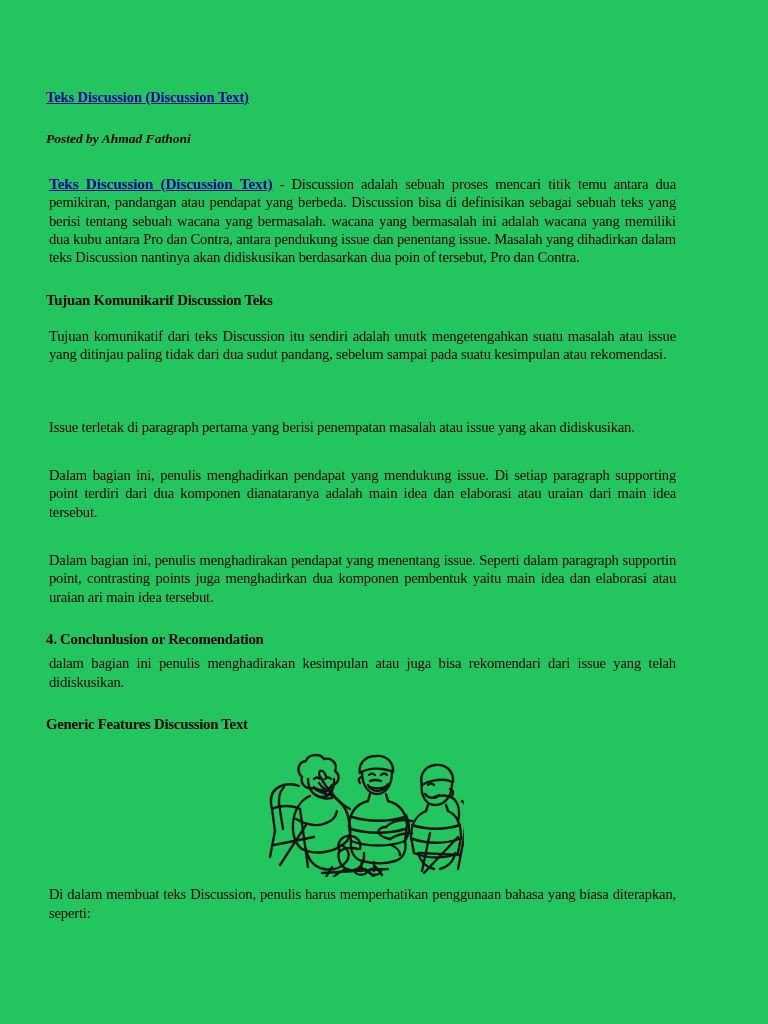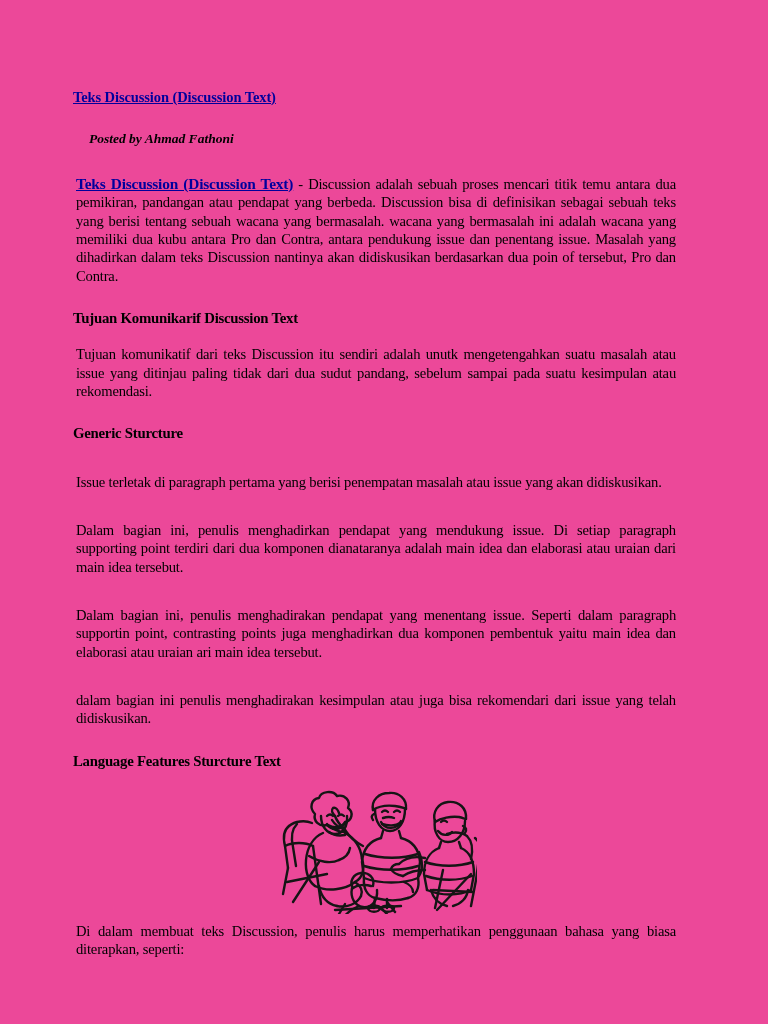--- a/index.html
+++ b/index.html
@@ -11,38 +11,38 @@
     width: 768px;
     height: 1024px;
     overflow: hidden;
     font-family: "Liberation Serif", "DejaVu Serif", serif;
     color: #000000;
   }
   .page {
     position: relative;
     width: 768px;
     height: 1024px;
-    background: #ec4899;
+    background: #22c55e;
     box-sizing: border-box;
-    padding: 88px 89px 0 73px;
+    padding: 88px 89px 0 46px;
   }
   .doc-title {
     font-size: 14.5px;
     font-weight: bold;
     color: #00009c;
     text-decoration: underline;
     letter-spacing: -0.1px;
     margin: 0 0 25px 0;
     line-height: 1.25;
   }
   .byline {
     font-size: 13.5px;
     font-weight: bold;
     font-style: italic;
-    margin: 0 0 26px 16px;
+    margin: 0 0 26px 0;
     line-height: 1.25;
   }
   p.body-text {
     font-size: 14.6px;
     line-height: 1.255;
     text-align: justify;
     margin: 3px;
     letter-spacing: -0.18px;
   }
   .inline-link {
@@ -80,46 +80,46 @@
 
 <div class="page">
 
   <div class="doc-title">Teks Discussion (Discussion Text)</div>
 
   <div class="byline">Posted by Ahmad Fathoni</div>
 
   <p class="body-text"><span class="inline-link">Teks Discussion (Discussion Text)</span><span> - </span><span>Discussion adalah sebuah proses mencari titik temu antara dua pemikiran, pandangan atau pendapat yang berbeda. Discussion bisa di definisikan sebagai sebuah teks yang berisi tentang sebuah wacana yang bermasalah. wacana yang bermasalah ini adalah wacana yang memiliki dua kubu antara Pro dan Contra, antara pendukung issue dan penentang issue. Masalah yang dihadirkan dalam teks Discussion nantinya akan didiskusikan berdasarkan dua poin of tersebut, Pro dan Contra.</span></p>
 
   <div class="gap-lg"></div>
-  <h2 class="section-head">Tujuan Komunikarif Discussion Text</h2>
+  <h2 class="section-head">Tujuan Komunikarif Discussion Teks</h2>
   <div class="gap-md"></div>
   <p class="body-text">Tujuan komunikatif dari teks Discussion itu sendiri adalah unutk mengetengahkan suatu masalah atau issue yang ditinjau paling tidak dari dua sudut pandang, sebelum sampai pada suatu kesimpulan atau rekomendasi.</p>
 
   <div class="gap-lg"></div>
-  <h2 class="section-head">Generic Sturcture</h2>
   <div class="gap-xs"></div>
 
   <div class="gap-lg"></div>
   <div class="gap-xs"></div>
   <p class="body-text">Issue terletak di paragraph pertama yang berisi penempatan masalah atau issue yang akan didiskusikan.</p>
 
   <div class="gap-lg"></div>
   <div class="gap-xs"></div>
   <p class="body-text">Dalam bagian ini, penulis menghadirkan pendapat yang mendukung issue. Di setiap paragraph supporting point terdiri dari dua komponen dianataranya adalah main idea dan elaborasi atau uraian dari main idea tersebut.</p>
 
   <div class="gap-lg"></div>
   <div class="gap-xs"></div>
   <p class="body-text">Dalam bagian ini, penulis menghadirakan pendapat yang menentang issue. Seperti dalam paragraph supportin point, contrasting points juga menghadirkan dua komponen pembentuk yaitu main idea dan elaborasi atau uraian ari main idea tersebut.</p>
 
   <div class="gap-lg"></div>
+  <h2 class="section-head">4. Conclunlusion or Recomendation</h2>
   <div class="gap-xs"></div>
   <p class="body-text">dalam bagian ini penulis menghadirakan kesimpulan atau juga bisa rekomendari dari issue yang telah didiskusikan.</p>
 
   <div class="gap-lg"></div>
-  <h2 class="section-head">Language Features Sturcture Text</h2>
+  <h2 class="section-head">Generic Features Discussion Text</h2>
 
   <div class="illustration-wrap">
     <svg class="illustration" viewBox="0 0 202 128" xmlns="http://www.w3.org/2000/svg">
       <g fill="none" stroke="#151515" stroke-width="2.4" stroke-linecap="round" stroke-linejoin="round">
 
         <path d="M14 40 C9 44 8 52 10 60 L13 82"></path>
         <path d="M22 38 C17 43 16 52 18 61 L21 80"></path>
         <path d="M14 40 C20 35 30 34 37 37"></path>
         <path d="M10 60 C18 56 30 56 38 60"></path>
 

